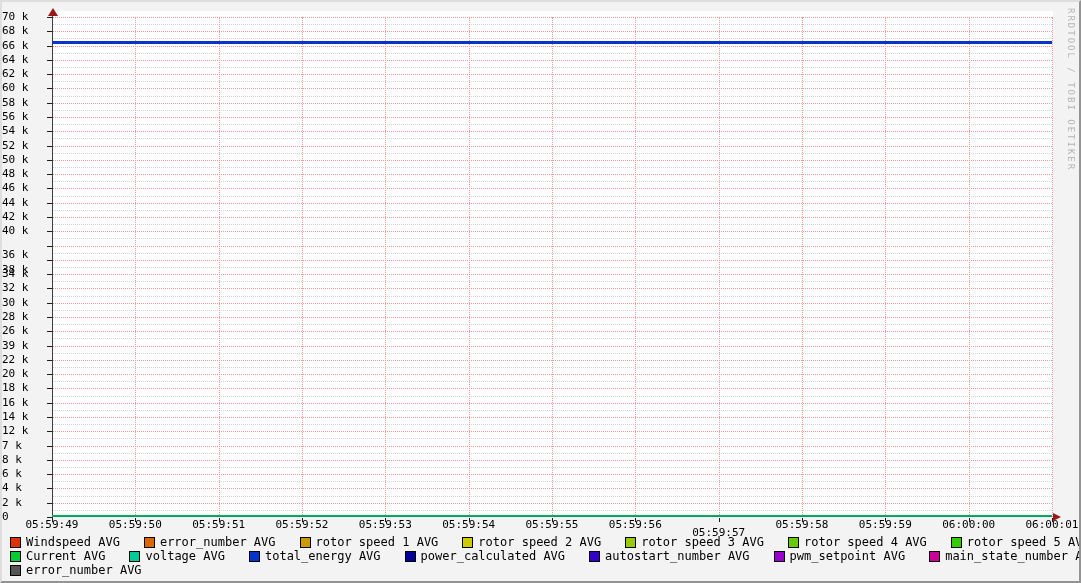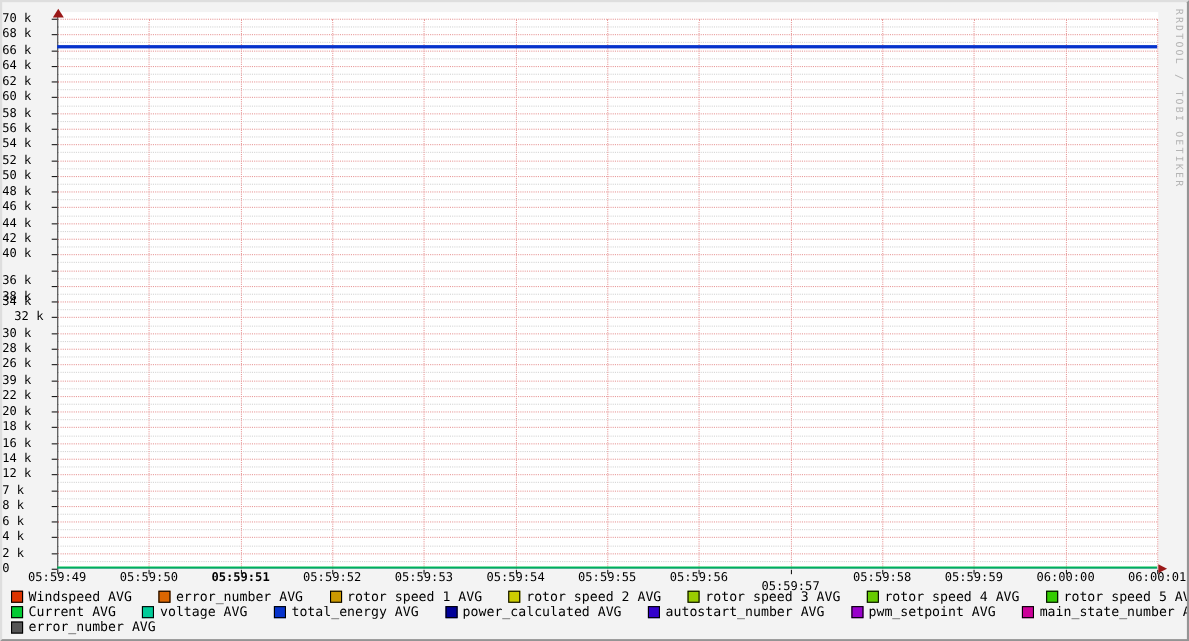--- a/index.html
+++ b/index.html
@@ -220,21 +220,21 @@
     <div class="ylabel" style="top: 209px;">42 k</div>
     <div class="tick-y" style="top: 215px;"></div>
     <div class="ylabel" style="top: 223.3px;">40 k</div>
     <div class="tick-y" style="top: 229.3px;"></div>
     <div class="ylabel" style="top: 237.6px; margin-top: 24px;">38 k</div>
     <div class="tick-y" style="top: 243.6px;"></div>
     <div class="ylabel" style="top: 247px;">36 k</div>
     <div class="tick-y" style="top: 257.9px;"></div>
     <div class="ylabel" style="top: 266.1px;">34 k</div>
     <div class="tick-y" style="top: 272.1px;"></div>
-    <div class="ylabel" style="top: 280.4px; padding-left: 11px;">32 k</div>
+    <div class="ylabel" style="top: 280.4px;">32 k</div>
     <div class="tick-y" style="top: 286.4px;"></div>
     <div class="ylabel" style="top: 294.7px;">30 k</div>
     <div class="tick-y" style="top: 300.7px;"></div>
     <div class="ylabel" style="top: 309px;">28 k</div>
     <div class="tick-y" style="top: 315px;"></div>
     <div class="ylabel" style="top: 323.3px;">26 k</div>
     <div class="tick-y" style="top: 329.3px;"></div>
     <div class="ylabel" style="top: 337.6px;">39 k</div>
     <div class="tick-y" style="top: 343.6px;"></div>
     <div class="ylabel" style="top: 351.9px;">22 k</div>
@@ -258,21 +258,21 @@
     <div class="ylabel" style="top: 480.4px;">4 k</div>
     <div class="tick-y" style="top: 486.4px;"></div>
     <div class="ylabel" style="top: 494.7px;">2 k</div>
     <div class="tick-y" style="top: 500.7px;"></div>
     <div class="ylabel" style="top: 509px;">0</div>
     <div class="tick-y" style="top: 515px;"></div>
     <div class="xlabel" style="left: 18px;">05:59:49</div>
     <div class="tick-x" style="left: 50px;"></div>
     <div class="xlabel" style="left: 101.3px;">05:59:50</div>
     <div class="tick-x" style="left: 133.3px;"></div>
-    <div class="xlabel" style="left: 184.7px; font-weight: bold;">05:59:51</div>
+    <div class="xlabel" style="left: 184.7px;">05:59:51</div>
     <div class="tick-x" style="left: 216.7px;"></div>
     <div class="xlabel" style="left: 268px;">05:59:52</div>
     <div class="tick-x" style="left: 300px;"></div>
     <div class="xlabel" style="left: 351.3px;">05:59:53</div>
     <div class="tick-x" style="left: 383.3px;"></div>
     <div class="xlabel" style="left: 434.7px;">05:59:54</div>
     <div class="tick-x" style="left: 466.7px;"></div>
     <div class="xlabel" style="left: 518px;">05:59:55</div>
     <div class="tick-x" style="left: 550px;"></div>
     <div class="xlabel" style="left: 601.3px;">05:59:56</div>

